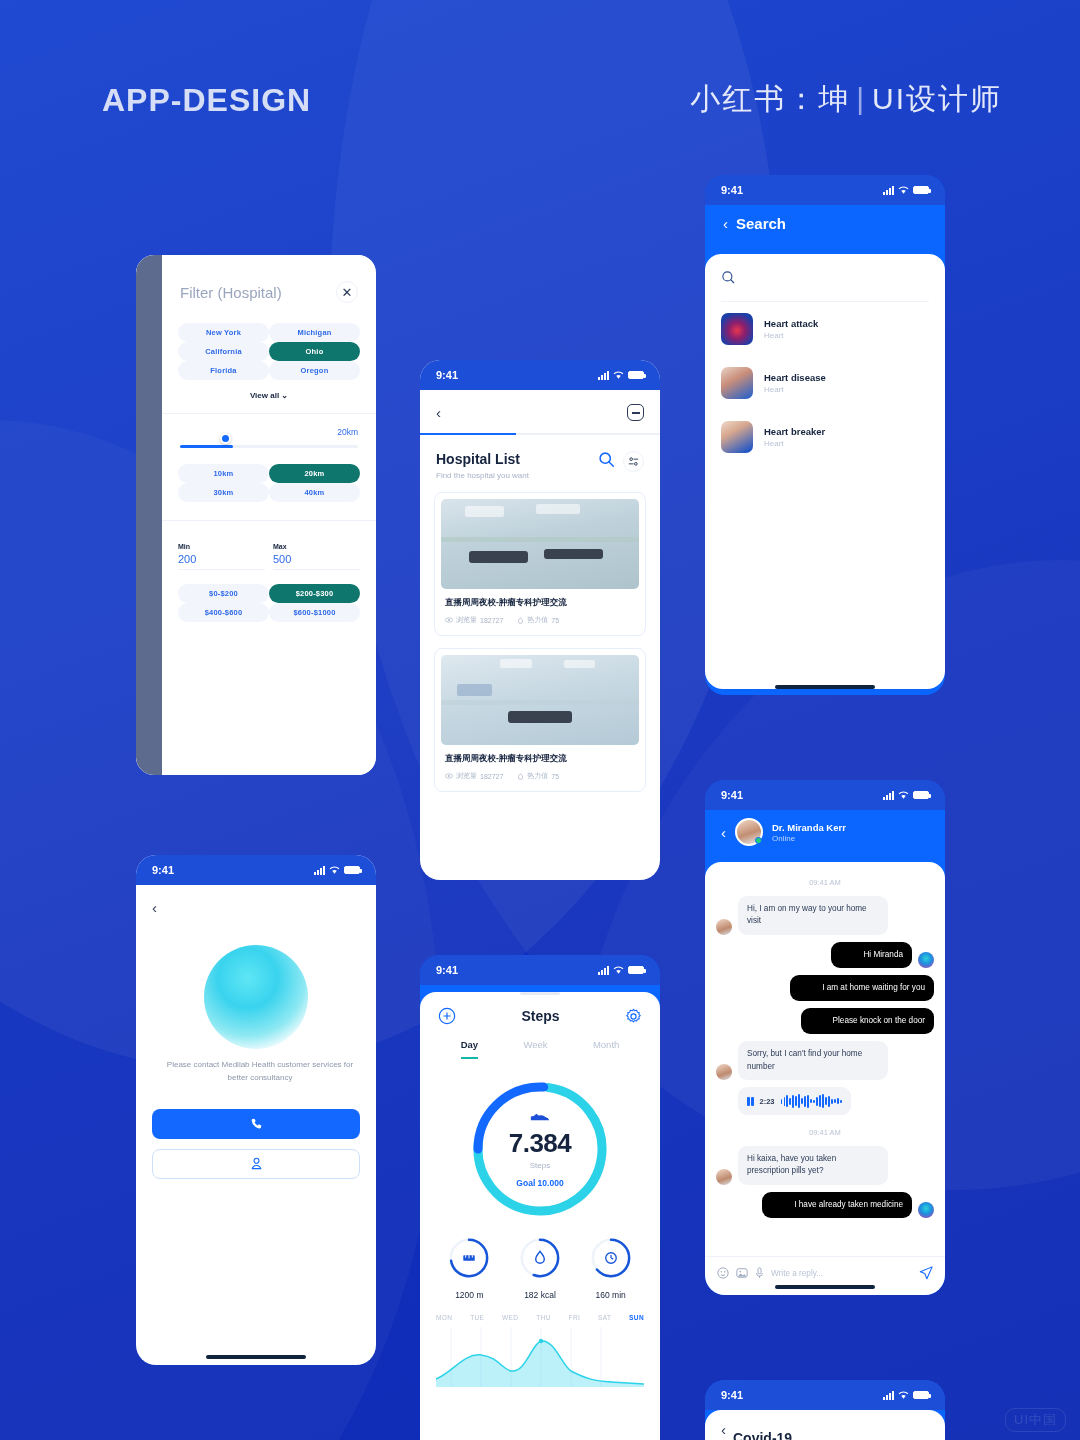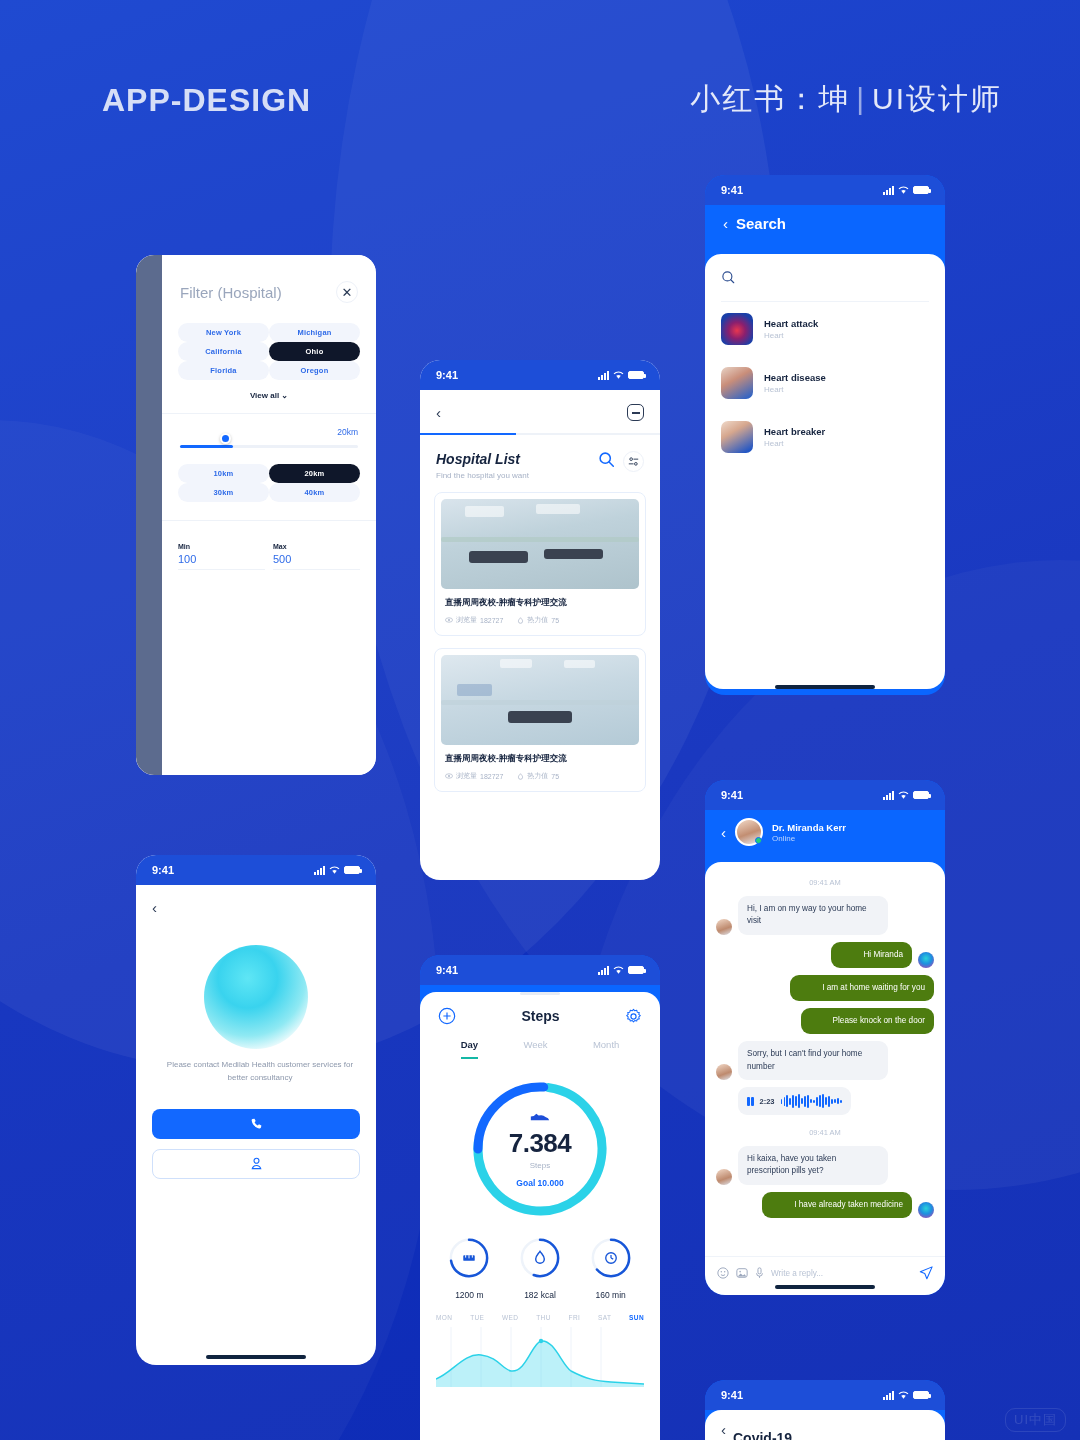--- a/index.html
+++ b/index.html
@@ -45,21 +45,21 @@
   .dim-strip { position:absolute; left:0; top:0; width:26px; height:100%; background:#5C6B8E; border-radius:18px 0 0 18px;}
   .filter-body { position:absolute; left:26px; top:0; right:0; bottom:0; background:#fff; border-radius:0 18px 18px 0; }
   .filter-head { display:flex; align-items:center; justify-content:space-between; padding:26px 18px 0 18px;}
   .filter-title { font-size:15px; font-weight:700; color:#16243F; }
   .filter-title span { color:#9AA6BC; font-weight:400; }
   .close-btn { width:22px;height:22px;border-radius:50%;border:1px solid #EDF1F8;display:flex;
      align-items:center;justify-content:center; color:#2B3A55; font-size:13px; }
   .chipgrid { display:grid; grid-template-columns:1fr 1fr; gap:0; padding: 20px 16px 0 16px;}
   .chip { height:19px; border-radius:10px; background:#F2F5FC; color:#2F6BE8; font-size:7.5px;
      font-weight:700; display:flex; align-items:center; justify-content:center; letter-spacing:.2px;}
-  .chip.on { background:#0f172a; color:#fff; }
+  .chip.on { background:#0f766e; color:#fff; }
   .viewall { text-align:center; font-size:8px; font-weight:700; color:#16243F; padding-top:11px; }
   .divider { height:1px; background:#EEF2F8; margin:13px 0 0 0;}
   .km-label { text-align:right; font-size:8.5px; color:#2F6BE8; padding: 13px 18px 0 0; }
   .slider-wrap { padding: 8px 18px 0 18px; position:relative; }
   .slider-track { height:3px; background:#EDF1F8; border-radius:2px; position:relative;}
   .slider-fill { position:absolute;left:0;top:0;height:3px;width:30%;background:#1268FF;border-radius:2px;}
   .slider-knob { position:absolute; left:27%; top:-4px; width:11px;height:11px;border-radius:50%;
      background:#1268FF; border:2px solid #fff; box-shadow:0 1px 3px rgba(0,0,0,.25);}
   .minmax { display:grid; grid-template-columns:1fr 1fr; gap:8px; padding: 22px 16px 0 16px;}
   .mm-label { font-size:7px; font-weight:700; color:#16243F; }
@@ -67,21 +67,21 @@
 
   
   #hospital-phone { left:420px; top:360px; width:240px; height:520px; border-radius:20px; }
   .hl-nav { display:flex; align-items:center; justify-content:space-between; padding: 14px 16px 0 16px;}
   .chev { font-size:15px; color:#2B3A55; }
   .msg-ico { width:17px;height:17px;border:1.5px solid #2B3A55;border-radius:5px 5px 6px 6px; position:relative;}
   .msg-ico:after{content:"";position:absolute;left:4px;top:7px;width:8px;height:1.5px;background:#2B3A55;}
   .progress { height:2px; background:#EEF2F8; margin-top:12px; position:relative;}
   .progress i { position:absolute;left:0;top:0;height:2px;width:40%;background:#1268FF;}
   .hl-title-row { display:flex; align-items:flex-start; justify-content:space-between; padding:16px 16px 0 16px;}
-  .hl-title { font-size:14px; font-weight:700; color:#16243F;font-style:italic; }
+  .hl-title { font-size:14px; font-weight:700; color:#16243F; }
   .hl-sub { font-size:8px; color:#A7B2C6; padding-top:4px;}
   .hl-acts { display:flex; gap:8px; align-items:center;}
   .circ-btn { width:21px;height:21px;border-radius:50%;border:1px solid #EDF1F8;display:flex;
      align-items:center;justify-content:center;}
   .card { margin: 12px 14px 0 14px; border:1px solid #E6EEFB; border-radius:8px; padding:6px; background:#fff;}
   .card-img { height:90px; border-radius:5px;
     background: linear-gradient(170deg,#D9E4EC 0%, #BFD2DB 40%, #AEC3CC 100%); position:relative; overflow:hidden;}
   .card-img.b { background: linear-gradient(170deg,#DEE8EF 0%, #C7D8E2 45%, #B4CAD6 100%); }
   .ci-panel { position:absolute; background:rgba(255,255,255,.55); border-radius:2px; }
   .ci-dark { position:absolute; background:#3A4250; border-radius:3px;}
@@ -115,21 +115,21 @@
   .ch-status { font-size:8px; color:#BBD5FF; padding-top:1px;}
   .chat-body { background:#fff; border-radius:16px 16px 18px 18px; height:438px; position:relative; padding: 10px 11px 0 11px;}
   .ts { text-align:center; font-size:7.5px; color:#B9C3D4; padding: 6px 0 9px 0;}
   .row { display:flex; align-items:flex-end; gap:6px; margin-bottom:7px; }
   .row.me { justify-content:flex-end; }
   .av-sm { width:16px;height:16px;border-radius:50%; flex:none;
      background:linear-gradient(160deg,#F2D9C8,#BE8A6E 60%,#DFE6F0); }
   .av-sm.you { background: radial-gradient(circle at 50% 40%, #2BD2D8 0%, #1D8FE0 45%, #C836A8 100%); }
   .bub { max-width:150px; padding:7px 9px; border-radius:9px; font-size:8.2px; line-height:1.5;}
   .bub.them { background:#F1F3F7; color:#2B3A55; }
-  .bub.mine { background:#4d7c0f; color:#fff;padding-left:32px; }
+  .bub.mine { background:#000000; color:#fff;padding-left:32px; }
   .voice { display:flex; align-items:center; gap:6px; background:#F1F3F7; border-radius:9px; padding:7px 9px; }
   .pause { display:flex; gap:1.5px;}
   .pause i { width:2.5px;height:9px;background:#1268FF;display:block;border-radius:1px;}
   .vtime { font-size:7.5px; color:#2B3A55; font-weight:700;}
   .wave { display:flex; align-items:center; gap:1.4px; height:14px;}
   .wave i { width:1.6px; background:#1268FF; display:block; border-radius:1px;}
   .chat-input { position:absolute; left:0; right:0; bottom:20px; border-top:1px solid #EFF3F9;
      display:flex; align-items:center; gap:7px; padding: 9px 12px 0 12px;}
   .ci-ph { font-size:8.2px; color:#B9C3D4; flex:1; }
 
@@ -222,26 +222,32 @@
     <div class="chipgrid" style="padding-top:16px">
       <div class="chip">10km</div>
       <div class="chip on">20km</div>
       <div class="chip">30km</div>
       <div class="chip">40km</div>
     </div>
     <div class="divider" style="margin-top:18px"></div>
     <div class="minmax">
       <div>
         <div class="mm-label">Min</div>
-        <div class="mm-val">100</div>
+        <div class="mm-val">200</div>
       </div>
       <div>
         <div class="mm-label">Max</div>
         <div class="mm-val">500</div>
       </div>
+    </div>
+    <div class="chipgrid" style="padding-top:14px">
+      <div class="chip">$0-$200</div>
+      <div class="chip on">$200-$300</div>
+      <div class="chip">$400-$600</div>
+      <div class="chip">$600-$1000</div>
     </div>
   </div>
 </div>
 
 <div class="phone" id="hospital-phone">
   <div class="statusbar">
     <span>9:41</span>
     <span class="sb-icons">
       <span class="bars">
           <i></i>

